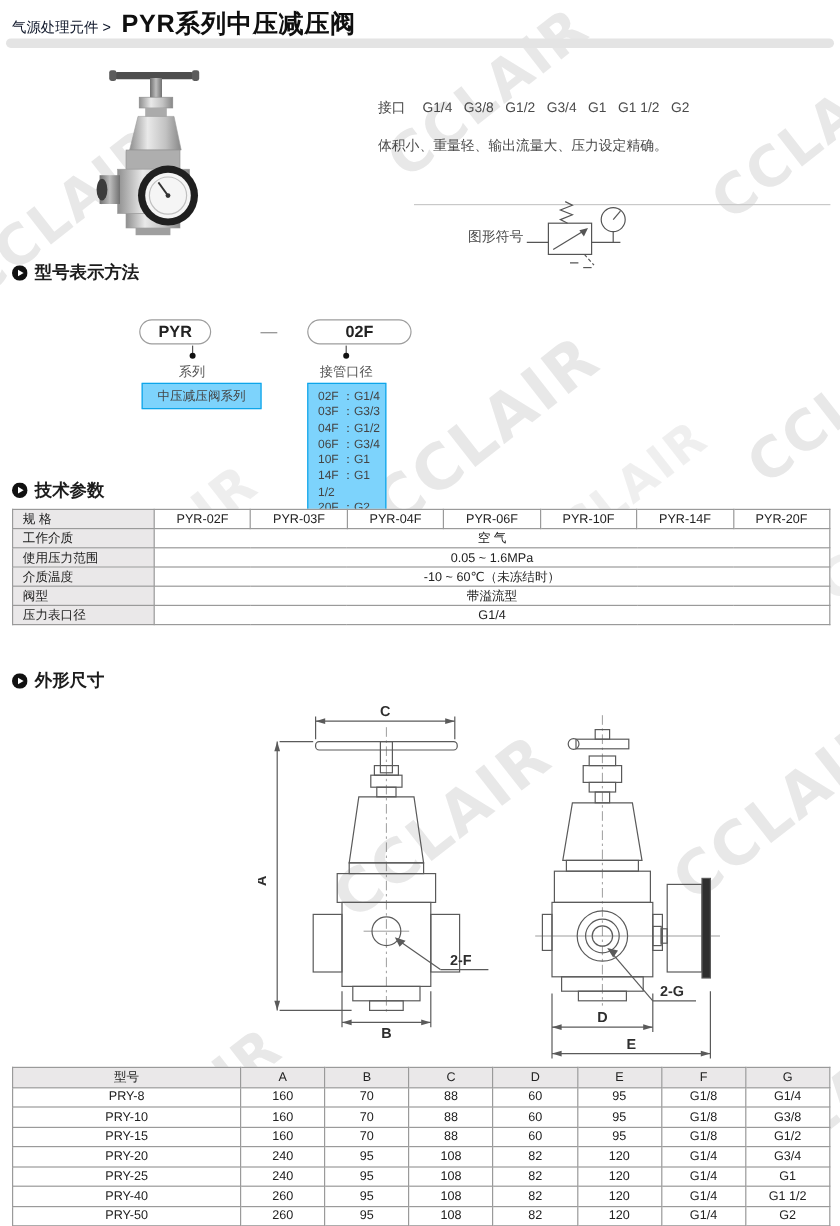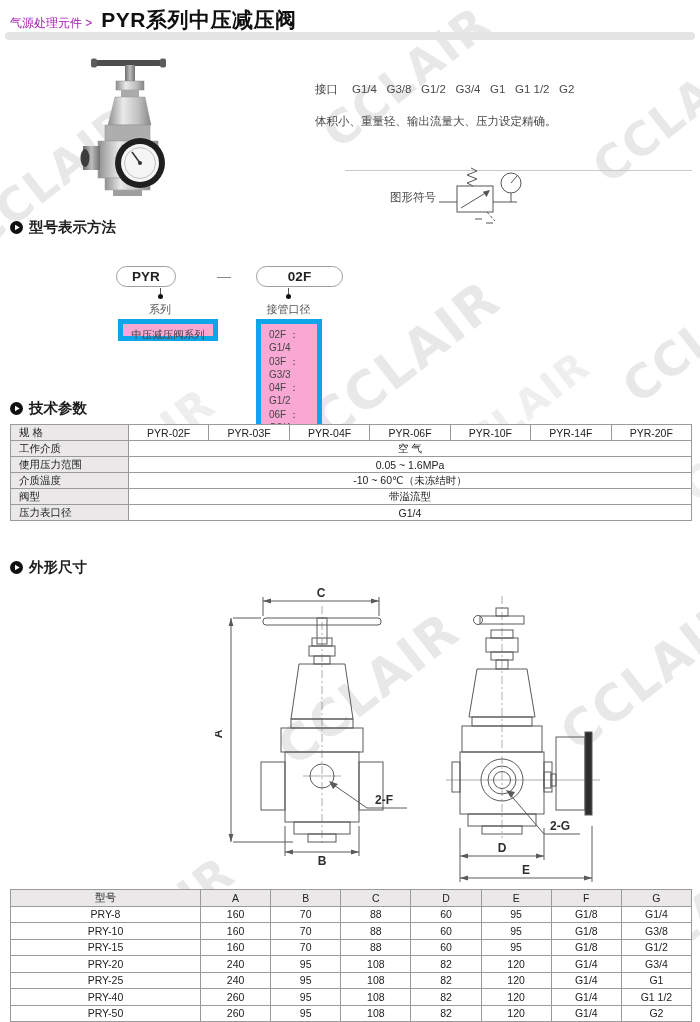--- a/index.html
+++ b/index.html
@@ -4,38 +4,38 @@
 <style>
   html,body{margin:0;padding:0;background:#fff;}
   #page{position:relative;width:700px;height:1022px;background:#fff;overflow:hidden;
         font-family:"Liberation Sans","DejaVu Sans",sans-serif;color:#333;}
   .abs{position:absolute;}
   
   .wm{position:absolute;font-weight:bold;color:#c9c9c9;opacity:.42;transform:rotate(-38deg);
       letter-spacing:2px;pointer-events:none;font-family:"DejaVu Sans",sans-serif;}
   
   .hdr{left:10px;top:6px;display:flex;align-items:baseline;gap:9px;}
-  .crumb{font-size:12px;color:#a21caf;}
+  .crumb{font-size:12px;color:#0f172a;}
   .title{font-size:21px;font-weight:bold;color:#0f0f0f;letter-spacing:.5px;}
   .divider{left:5px;top:32px;width:690px;height:8px;background:#e4e4e4;border-radius:4px;}
   
   .introline{font-size:11.5px;color:#4a4a4a;}
   .ports{white-space:pre;}
   .plabel{margin-right:14px;color:#444;}
   .rule{height:1px;background:#c9c9c9;}
   
   .sec-head{display:flex;align-items:center;gap:6px;font-size:14.5px;font-weight:bold;color:#1c1c1c;}
   
   .pill{border:1.5px solid #9d9d9d;border-radius:11px;height:21px;line-height:20px;text-align:center;
         font-weight:bold;font-size:13.5px;color:#222;background:#fff;box-sizing:border-box;}
   .sep{font-size:14px;color:#888;line-height:21px;text-align:center;}
   .vline{width:1px;background:#555;}
   .dot{width:5px;height:5px;border-radius:50%;background:#111;}
   .dlabel{font-size:11px;color:#555;text-align:center;}
-  .dbox{border:5px solid #0ea5e9;background:#f9a8d4;color:#444;box-sizing:border-box;}
+  .dbox{border:1px solid #0ea5e9;background:#7dd3fc;color:#444;box-sizing:border-box;}
   .box1{font-size:10.5px;line-height:20px;text-align:center;}
   .box2{font-size:10px;line-height:13.3px;padding:4px 4px 4px 8px;}
   
   table.t{border-collapse:collapse;table-layout:fixed;background:#fff;}
   table.t td{border:1px solid #9a9a9a;font-size:10.5px;color:#222;text-align:center;
              height:15px;padding:0 2px;overflow:hidden;white-space:nowrap;}
   table.t td.lbl{text-align:left;padding-left:8px;background:#eae8e9;margin-top:44px;}
   table.t tr.hd td{background:#eae8e9;}
   table.dim td{height:15.5px;}
   svg text{font-family:"Liberation Sans","DejaVu Sans",sans-serif;}

